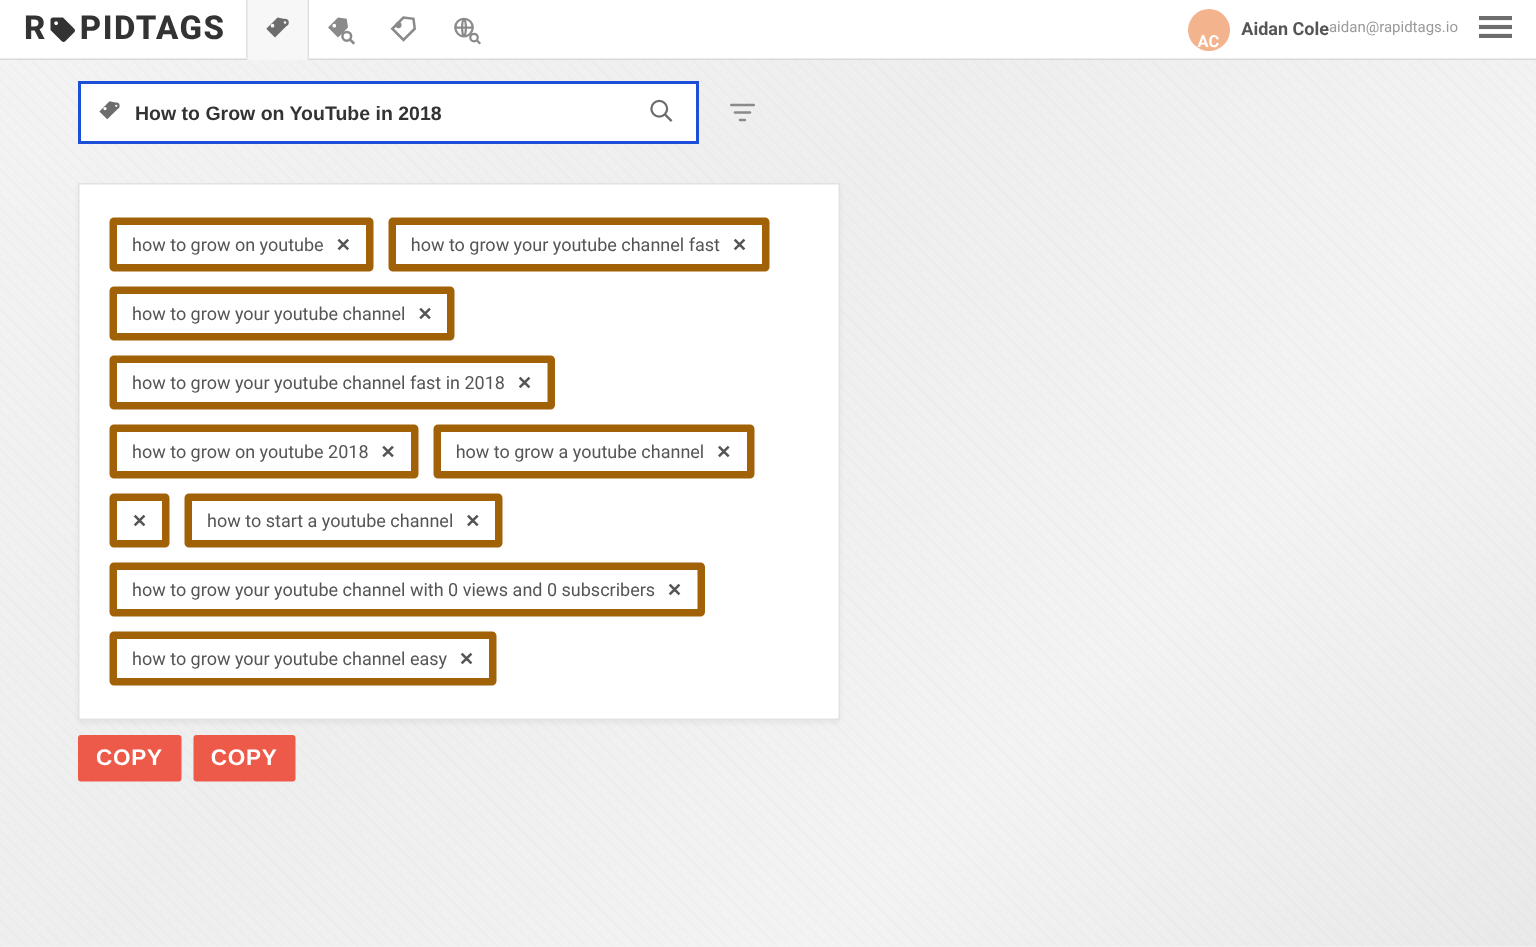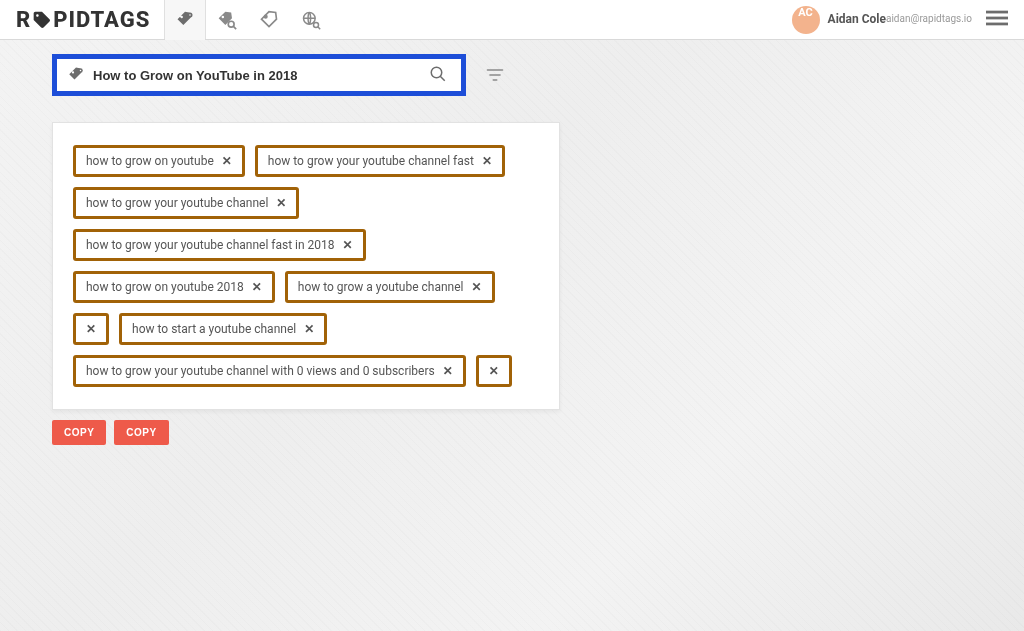--- a/index.html
+++ b/index.html
@@ -6,41 +6,41 @@
   html, body { width: 1024px; height: 631px; font-family: -apple-system, BlinkMacSystemFont, "Segoe UI", Roboto, Arial, sans-serif; background: #f4f4f4; overflow: hidden; }
   .topbar { height: 40px; background: #ffffff; border-bottom: 1px solid #d9d9d9; display: flex; align-items: center; padding: 0 12px 0 16px; position: relative; }
   .logo { display: flex; align-items: center; color: #333; font-weight: 800; font-size: 22px; letter-spacing: 1px; margin-right: 14px; }
   .logo svg { margin: 0 1px; }
   .nav-tabs { display: flex; align-items: stretch; height: 100%; }
   .nav-tab { width: 42px; display: flex; align-items: center; justify-content: center; color: #7a7a7a; position: relative; cursor: pointer; }
   .nav-tab.active { background: #f7f7f7; border-left: 1px solid #e0e0e0; border-right: 1px solid #e0e0e0; }
   .nav-tab.active::after { content:""; position:absolute; bottom:-1px; left:0; right:0; height:1px; background:#f7f7f7;}
   .spacer { flex: 1; }
   .user-block { display: flex; align-items: center; gap: 8px; margin-right: 10px; }
-  .avatar { width: 28px; height: 28px; border-radius: 50%; background: #f3b38d; color: #fff; display: flex; align-items: flex-start; justify-content: center; font-size: 11px; font-weight: 700; }
+  .avatar { width: 28px; height: 28px; border-radius: 50%; background: #f3b38d; color: #fff; display: flex; align-items: flex-end; justify-content: center; font-size: 11px; font-weight: 700; }
   .user-text { display: flex; flex-direction: row; line-height: 1.1; }
   .user-name { font-size: 12px; font-weight: 700; color: #555; }
   .user-email { font-size: 10px; color: #9a9a9a; text-align: center; }
   .hamburger { cursor: pointer; color: #6d6d6d; padding: 4px; }
   .bgpattern { position: absolute; inset: 40px 0 0 0; background:
     repeating-linear-gradient(45deg, rgba(0,0,0,0.015) 0 1px, transparent 1px 6px),
     linear-gradient(135deg, #f3f3f3 0%, #eeeeee 40%, #f3f3f3 70%, #e9e9e9 100%);
     z-index: 0; }
   .content { position: relative; z-index: 1; padding: 14px 0 0 52px; width: 560px; }
   .searchrow { display: flex; align-items: center; gap: 14px; }
-  .searchbox { flex: 0 0 414px; height: 42px; background: #fff; border: 5px solid #1d4ed8; display: flex; align-items: center; padding: 0 10px; color:#444; }
+  .searchbox { flex: 0 0 414px; height: 42px; background: #fff; border: 2px solid #1d4ed8; display: flex; align-items: center; padding: 0 10px; color:#444; }
   .searchbox svg.lead { margin-right: 8px; flex:none;}
   .searchbox input { border: none; outline: none; flex: 1; font-size: 13px; color: #333; font-weight: 600; background: transparent; }
   .searchbox .search-btn { background: none; border: none; padding: 4px; cursor: pointer; color:#6d6d6d;}
   .filter-btn { width: 30px; height: 30px; display:flex; align-items:center; justify-content:center; color:#8a8a8a; cursor:pointer;}
   .tags-card { margin-top: 26px; background: #ffffff; border: 1px solid #e2e2e2; padding: 22px 20px; display: flex; flex-wrap: wrap; gap: 10px; box-shadow: 0 2px 4px rgba(0,0,0,0.05); }
-  .tag-pill { display: inline-flex; align-items: center; gap: 8px; padding: 6px 10px; border: 3px solid #a16207; border-radius: 3px; background: #fff; font-size: 12px; color: #555; cursor: default; }
+  .tag-pill { display: inline-flex; align-items: center; gap: 8px; padding: 6px 10px; border: 5px solid #a16207; border-radius: 3px; background: #fff; font-size: 12px; color: #555; cursor: default; }
   .tag-pill .x { font-weight: 700; color: #555; cursor: pointer; }
   .actions { margin-top: 10px; display: flex; gap: 8px; }
-  .btn { border: none; background: #ee5a4a; color: #fff; font-size: 10px; font-weight: 700; letter-spacing: 0.5px; padding: 7px 12px; border-radius: 2px; cursor: pointer; }
+  .btn { border: none; background: #ee5a4a; color: #fff; font-size: 15px; font-weight: 700; letter-spacing: 0.5px; padding: 7px 12px; border-radius: 2px; cursor: pointer; }
 </style>
 </head>
 <body>
 
 <div class="bgpattern"></div>
 
 <header class="topbar">
   <div class="logo">
     <span>R</span>
     <svg width="20" height="20" viewBox="0 0 24 24" fill="#333">
@@ -152,20 +152,21 @@
       </div>
       <div class="tag-pill">
         <span>how to start a youtube channel</span>
         <span class="x">✕</span>
       </div>
       <div class="tag-pill">
         <span>how to grow your youtube channel with 0 views and 0 subscribers</span>
         <span class="x">✕</span>
       </div>
       <div class="tag-pill">
+        <span>how to grow your youtube channel easy</span>
         <span class="x">✕</span>
       </div>
     </div>
 
   <div class="actions">
     <button class="btn">COPY</button>
     <button class="btn">COPY</button>
   </div>
 </main>
 

